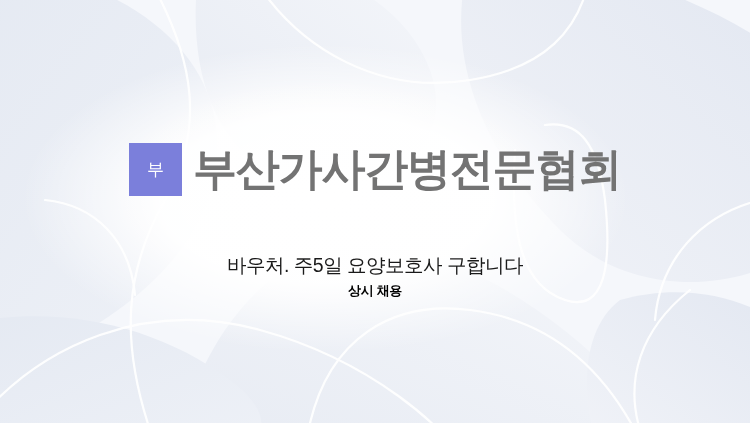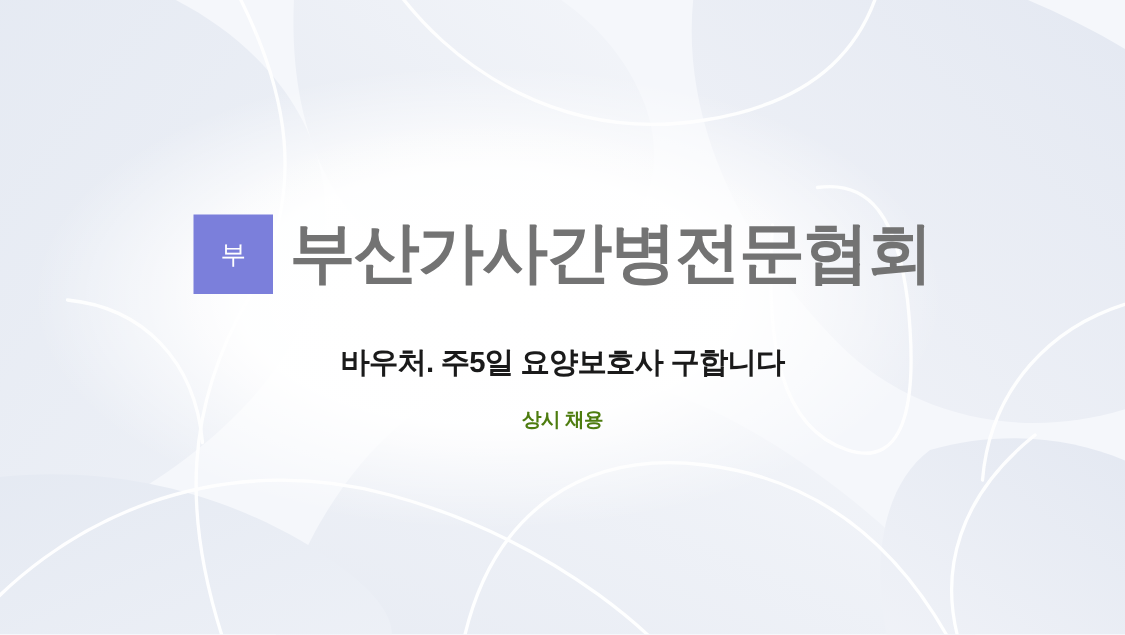--- a/index.html
+++ b/index.html
@@ -69,34 +69,34 @@
   .org-title {
     font-size: 44px;
     font-weight: 700;
     color: #737373;
     line-height: 1;
     letter-spacing: -1.2px;
     white-space: nowrap;
   }
 
   .subtitle {
-    margin-top: 34px;
+    margin-top: 57px;
     font-size: 19.5px;
-    font-weight: 700;
+    font-weight: 400;
     color: #1a1a1a;
     line-height: 1;
     letter-spacing: -0.5px;
     white-space: nowrap;
   }
 
   .hiring-status {
-    margin-top: 20px;
+    margin-top: 8px;
     font-size: 13px;
     font-weight: 700;
-    color: #4d7c0f;
+    color: #000000;
     line-height: 1;
     letter-spacing: -0.3px;
     white-space: nowrap;
   }
 </style>
 </head>
 <body>
 
 <div class="banner">
 

